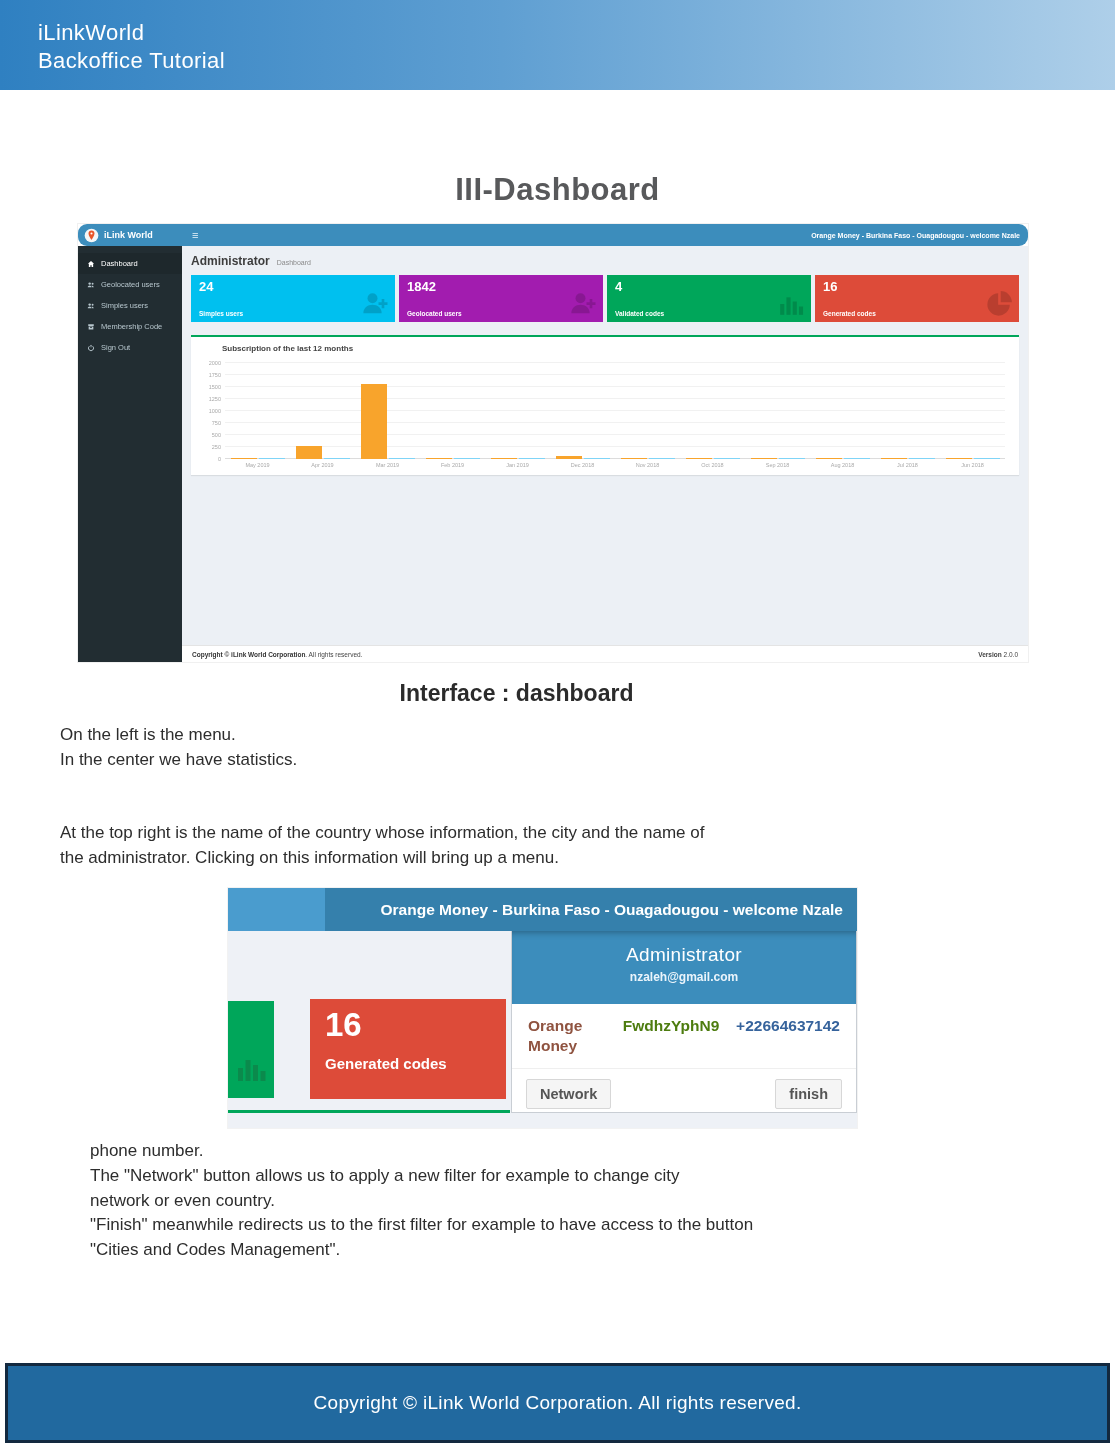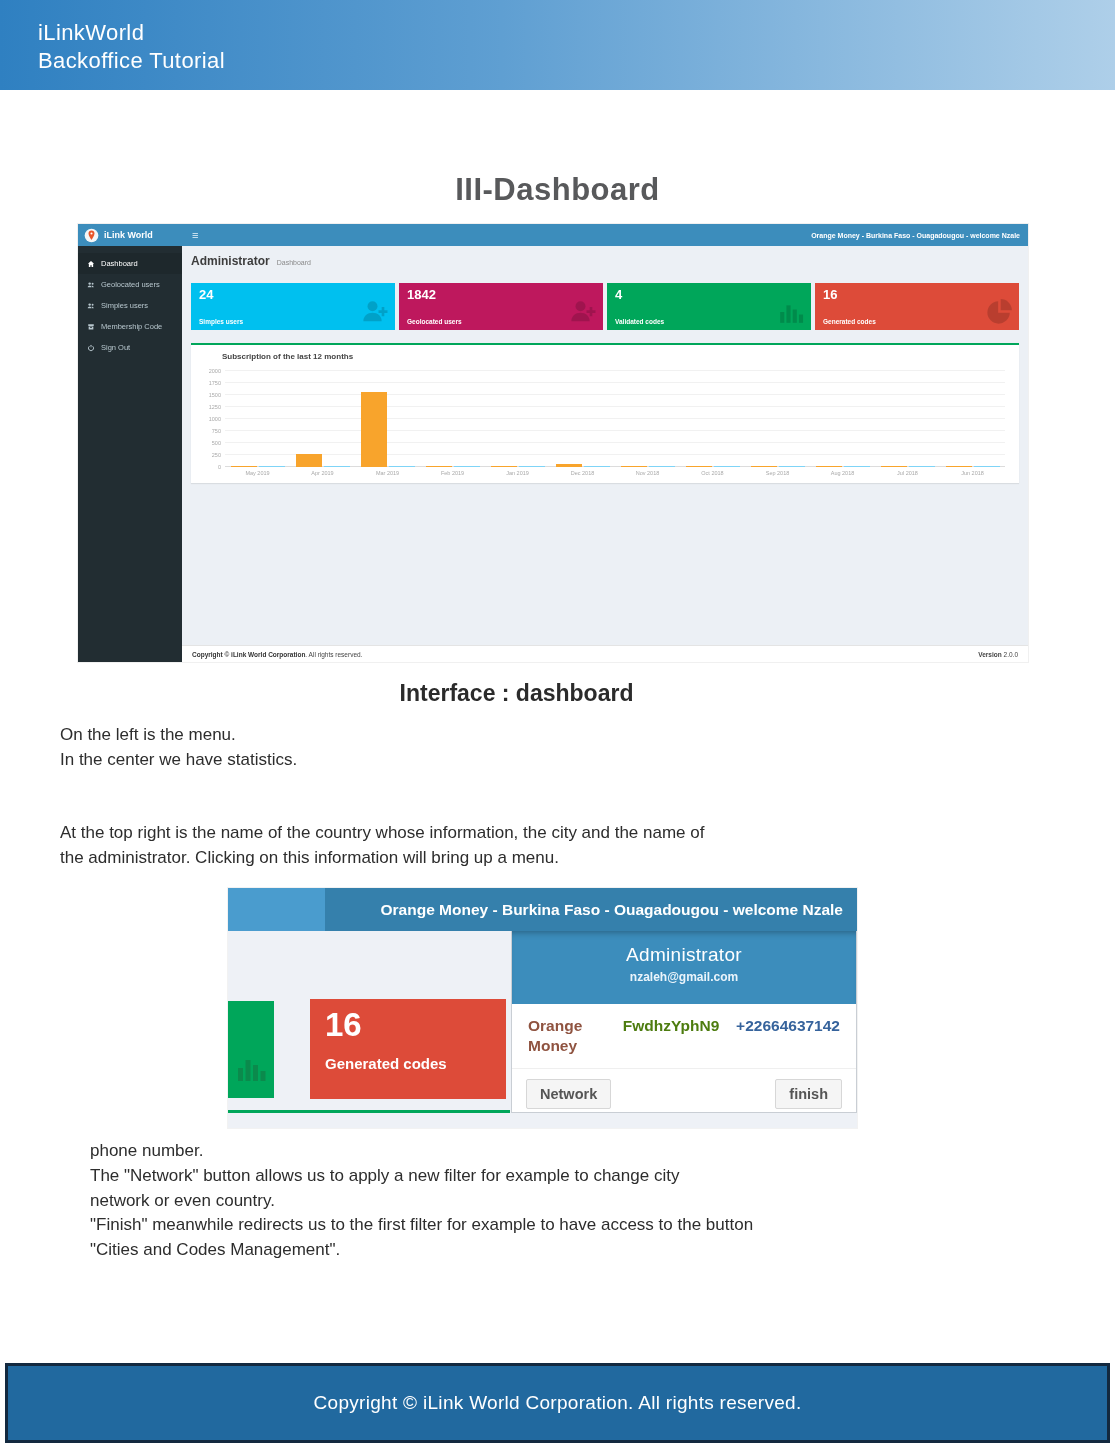--- a/index.html
+++ b/index.html
@@ -29,37 +29,37 @@
   }
 
   
   .para { position:absolute; font-size:17px; line-height:24.8px; color:#2d2d2d; }
   .para-1 { left:60px; top:723px; }
   .para-2 { left:60px; top:821px; }
   .para-3 { left:90px; top:1139px; width:1000px; }
 
   
   .ss1 { position:absolute; left:78px; top:224px; width:950px; height:438px; box-shadow:0 0 0 1px rgba(0,0,0,.06); }
-  .ss1-navbar { height:22px; display:flex; background:#3c8dbc; }
+  .ss1-navbar { height:22px; display:flex; background:#3c8dbc;border-radius:9px; }
   .ss1-brand { width:104px; display:flex; align-items:center; gap:5px; padding-left:6px; }
   .ss1-brand-label { color:#fff; font-size:9px; font-weight:bold; }
   .ss1-nav-rest { flex:1; display:flex; align-items:center; justify-content:space-between; padding:0 8px 0 10px; }
   .ss1-burger { color:#eaf4fa; font-size:11px; line-height:1; cursor:default; }
   .ss1-userinfo { color:#fff; font-size:7px; font-weight:bold; }
   .ss1-body { display:flex; height:416px; }
   .ss1-sidebar { width:104px; background:#222d32; padding-top:7px; }
   .sb-item { height:21px; display:flex; align-items:center; gap:6px; padding-left:9px; color:#b8c7ce; font-size:7.5px; cursor:pointer; }
   .sb-item.active { color:#fff; background:#1e282c; }
   .sb-icon { width:8px; height:8px; }
   .sb-icon svg { width:8px; height:8px; fill:currentColor; }
   .ss1-content { flex:1; background:#ecf0f5; position:relative; padding:8px 9px 0; }
   .ss1-heading { display:flex; align-items:baseline; gap:7px; }
   .ss1-heading-main { font-size:12px; font-weight:bold; color:#3d3d3d; }
   .ss1-heading-sub { font-size:7px; color:#8a8a8a; }
-  .ss1-cards { display:flex; gap:4px; margin-top:15px; height:47px; }
+  .ss1-cards { display:flex; gap:4px; margin-top:7px; height:47px; }
   .stat-card { flex:1; position:relative; color:#fff; padding:5px 8px 5px; display:flex; flex-direction:column; justify-content:space-between; overflow:hidden; }
   .stat-value { font-size:13px; font-weight:bold; line-height:1.05; }
   .stat-label { font-size:6.5px; font-weight:bold; }
   .stat-icon { position:absolute; right:5px; bottom:3px; width:30px; height:30px; }
   .stat-icon svg { width:30px; height:30px; fill:rgba(0,0,0,.16); }
   .chart-box { margin-top:13px; background:#fff; border-top:2px solid #00a65a; padding:7px 10px 5px; box-shadow:0 1px 1px rgba(0,0,0,.08); }
   .chart-title { font-size:8px; font-weight:bold; color:#444;margin-left:21px; }
   .chart-plot { position:relative; height:96px; margin:10px 4px 0 24px; }
   .gridline { position:absolute; left:0; right:0; height:0; border-top:1px solid #f1f1f1; }
   .gridline.base { border-top-color:#dcdcdc; }
@@ -194,21 +194,21 @@
             <div class="stat-value">24</div>
             <div class="stat-label">Simples users</div>
             <span class="stat-icon">
               <svg viewBox="0 0 36 36">
                 <circle cx="15" cy="11" r="6"></circle>
                 <path d="M4 29c0-6.1 4.9-10 11-10s11 3.9 11 10z"></path>
                 <path d="M26 12h3.2v4H33v3.2h-3.8v4H26v-4h-3.8V16H26z"></path>
               </svg>
             </span>
           </div>
-          <div class="stat-card" style="background: #be185d;">
+          <div class="stat-card" style="background: #a21caf;">
             <div class="stat-value">1842</div>
             <div class="stat-label">Geolocated users</div>
             <span class="stat-icon">
               <svg viewBox="0 0 36 36">
                 <circle cx="15" cy="11" r="6"></circle>
                 <path d="M4 29c0-6.1 4.9-10 11-10s11 3.9 11 10z"></path>
                 <path d="M26 12h3.2v4H33v3.2h-3.8v4H26v-4h-3.8V16H26z"></path>
               </svg>
             </span>
           </div>

